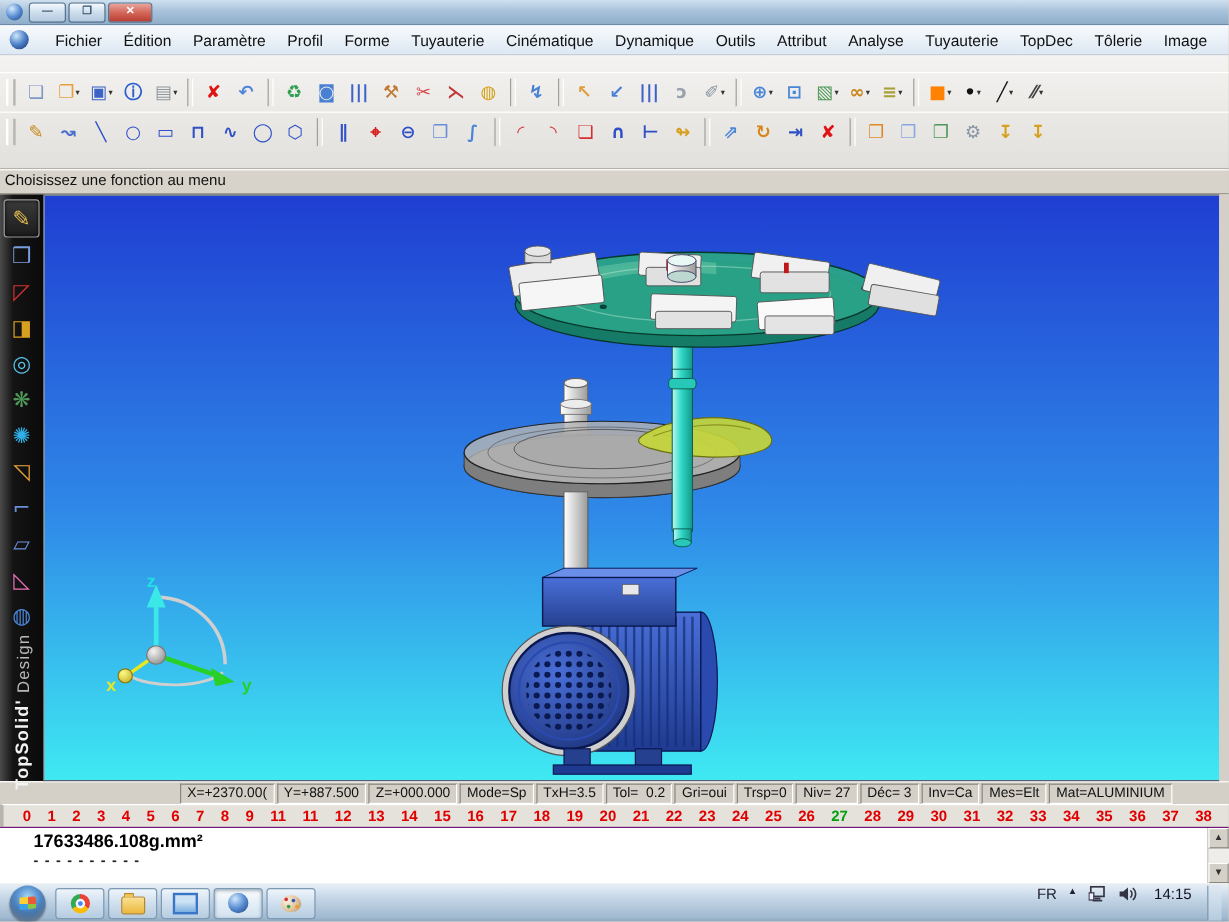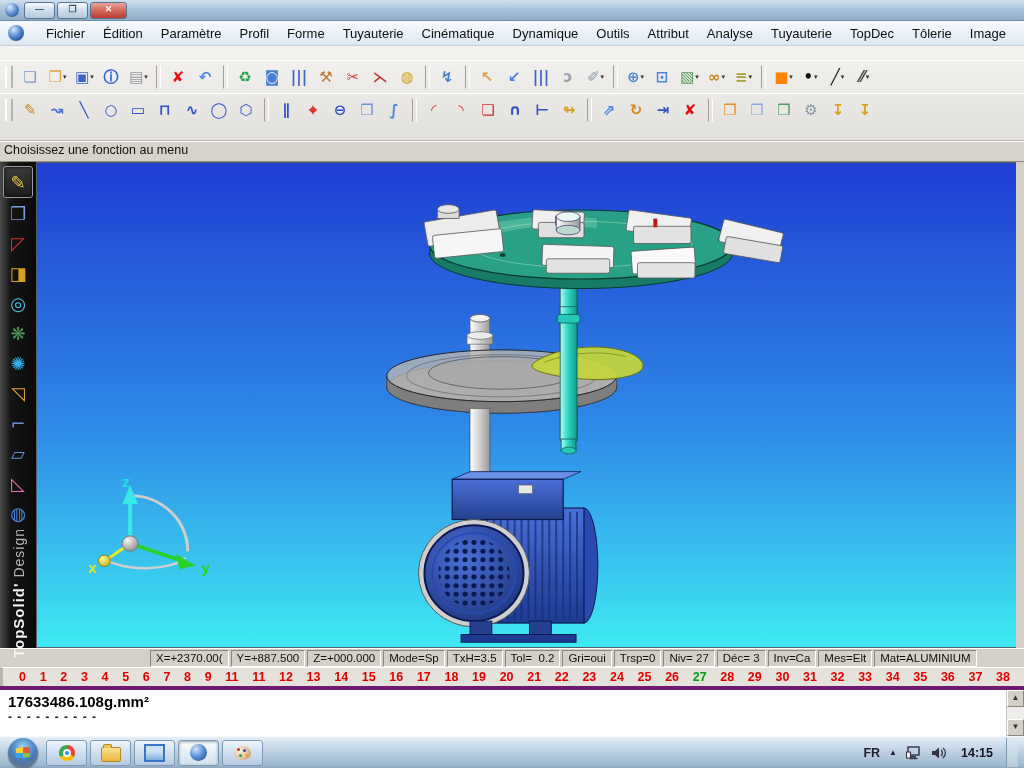--- a/index.html
+++ b/index.html
@@ -63,21 +63,21 @@
   .scell{border:1px solid;border-color:#8a867e #fff #fff #8a867e;padding:1px 5px;margin-right:2px;color:#111;
     white-space:pre;height:13px;line-height:13px;}
 
   
   .levels{height:18px;flex:0 0 18px;background:#e5e2dc;display:flex;align-items:center;
     justify-content:space-between;padding:0 14px 0 16px;border-top:1px solid #fff;border-left:3px solid #b8b5ae;}
   .num{font-size:12.5px;font-weight:bold;color:#e00000;cursor:default;}
   .num.green{color:#00a010;}
 
   
-  .msgarea{height:46px;flex:0 0 46px;background:#fff;border-top:4px solid #701a75;display:flex;}
+  .msgarea{height:46px;flex:0 0 46px;background:#fff;border-top:1px solid #701a75;display:flex;padding-left:20px;}
   .msgtext{flex:1;padding:3px 8px;}
   .msg1{font-size:15px;font-weight:bold;color:#000;}
   .msg2{font-size:12px;font-weight:bold;color:#222;letter-spacing:1px;}
   .vscroll{width:17px;flex:0 0 17px;background:#efedea;border-left:1px solid #c8c5be;display:flex;
     flex-direction:column;justify-content:space-between;}
   .sarrow{height:15px;border:1px solid;border-color:#fff #8a867e #8a867e #fff;background:#d4d0c8;
     font-size:8px;text-align:center;line-height:13px;color:#333;}
 
   
   .taskbar{height:31px;flex:0 0 31px;background:linear-gradient(#e7eff7,#c2d4e5 40%,#9fb9cf 90%,#8aa5bd);
@@ -93,21 +93,21 @@
   .taskbtn.active{background:linear-gradient(#fdfefe,#e4eef7 50%,#d2e2ef);box-shadow:inset 0 1px 3px rgba(40,70,100,.5);}
   .ti-chrome{width:16px;height:16px;border-radius:50%;background:conic-gradient(#ea4335 0 33%,#fbbc05 0 66%,#34a853 0);position:relative;}
   .ti-chrome::after{content:"";position:absolute;inset:4px;border-radius:50%;background:#4285f4;border:2px solid #f2f6fa;}
   .ti-folder{width:18px;height:13px;background:linear-gradient(#fae092,#ecb83e);border:1px solid #b8862a;border-radius:2px;position:relative;margin-top:3px;}
   .ti-folder::before{content:"";position:absolute;top:-4px;left:1px;width:7px;height:3px;background:#ecc45a;border:1px solid #b8862a;border-bottom:none;border-radius:2px 2px 0 0;}
   .ti-imgview{width:17px;height:14px;border:2px solid #3a76c8;background:linear-gradient(#cde2f4 40%,#7ab0e0);}
   .ti-sphere{width:17px;height:17px;border-radius:50%;background:radial-gradient(circle at 35% 30%,#cfe6fa,#5b8fd4 48%,#1e3f7f);}
   .ti-palette{width:17px;height:14px;border-radius:50% 50% 46% 46%;background:radial-gradient(circle at 32% 35%,#faf2e2,#dcbe94 60%,#b28454);position:relative;}
   .ti-palette::after{content:"";position:absolute;top:2px;left:3px;width:3px;height:3px;border-radius:50%;background:#d03030;
     box-shadow:6px 1px 0 #3050c8,2px 6px 0 #2f9e4f,9px 6px 0 #e8a020;}
-  .tray{margin-left:auto;display:flex;align-items:center;gap:9px;padding-right:4px;font-weight:bold;}
+  .tray{margin-left:auto;display:flex;align-items:flex-start;gap:9px;padding-right:4px;}
   .trlang{font-size:12.5px;color:#223;}
   .trexp{font-size:8px;color:#223;}
   .trtime{font-size:12.5px;color:#112;margin:0 4px;}
   .showdesk{width:11px;height:29px;border-left:1px solid #7e99b2;background:linear-gradient(#dfe9f2,#b6cbdd);}
 </style>
 </head>
 <body>
 
 <div class="col">
 

